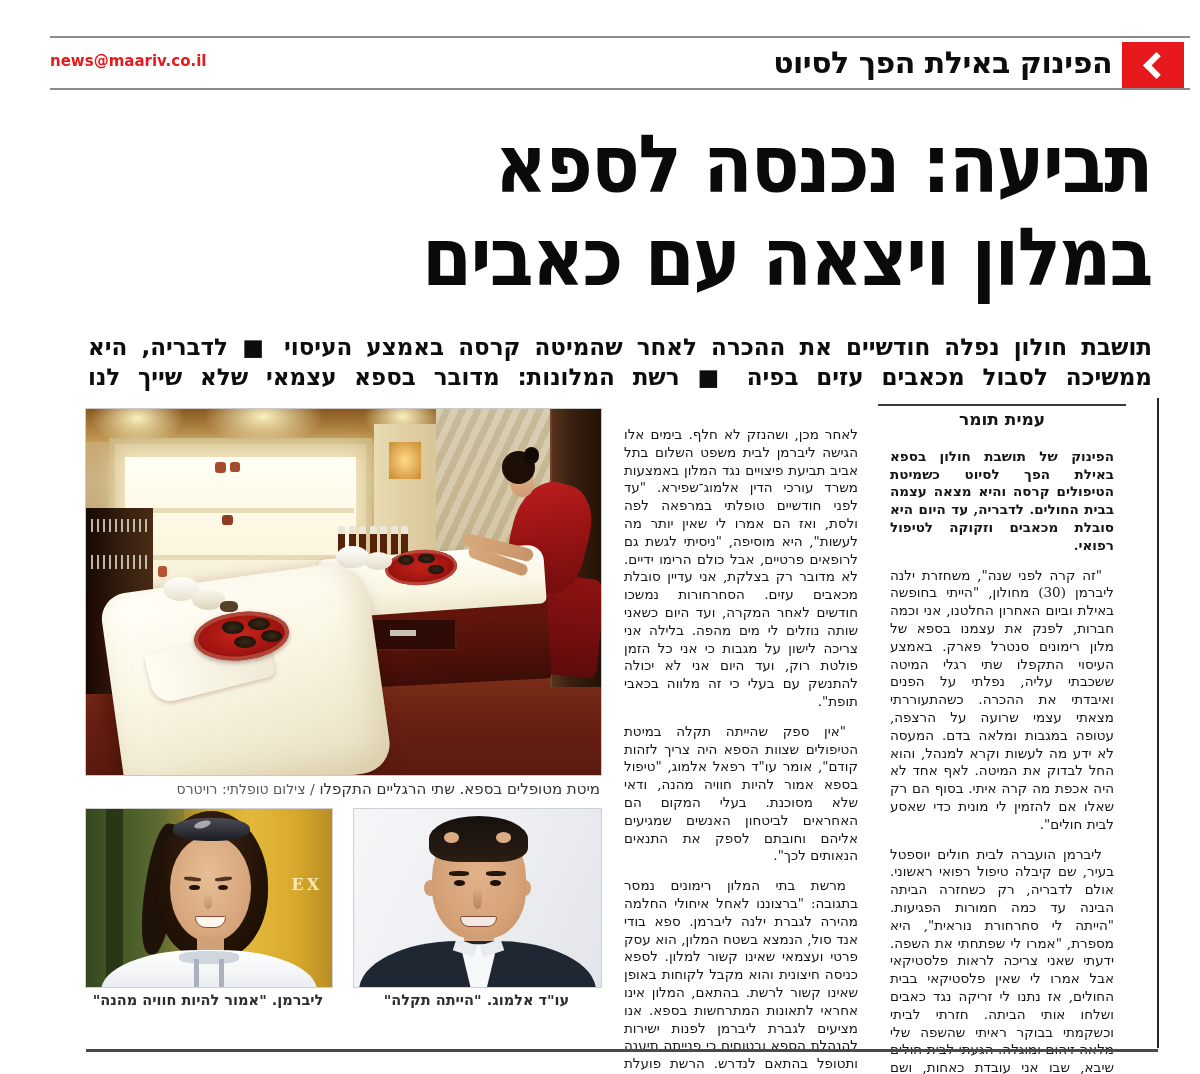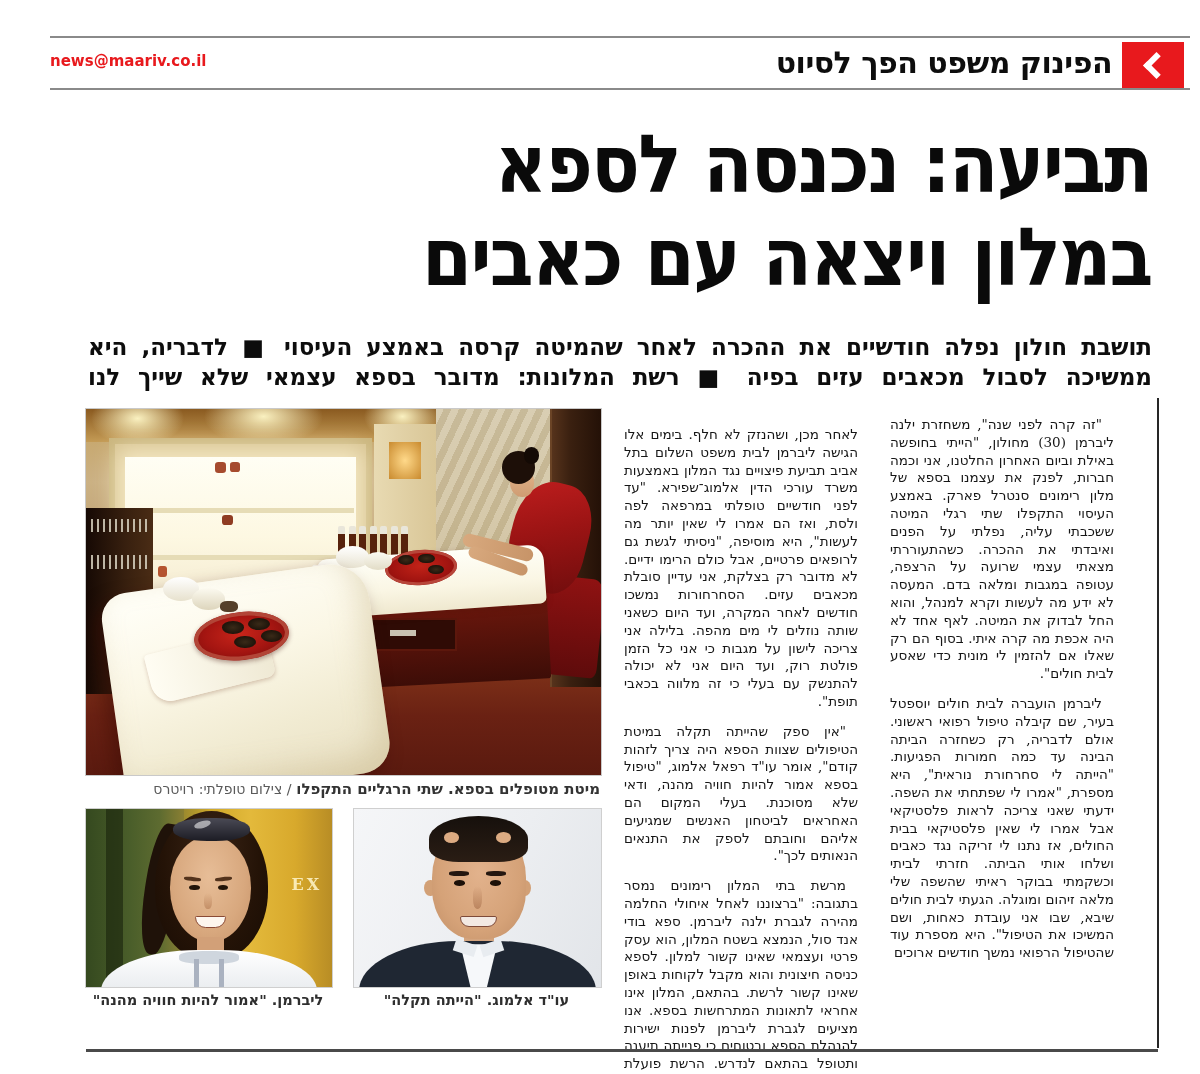--- a/index.html
+++ b/index.html
@@ -31,21 +31,21 @@
   .col p{margin:12px;text-align:justify;}
   .col .ind{text-indent:12px;}
   .col-right{left:878px;top:404px;width:248px;}
   .col-mid{left:612px;top:414px;width:258px;}
   .byline-box{border-top:2px solid #3a3a3a;padding:5px 0 7px;text-align:center;font-weight:bold;font-size:17px;
               font-family:"DejaVu Sans",sans-serif;}
   .lead{font-weight:bold;margin-bottom:6px !important;}
 
   
   .spa-caption{left:85px;top:780px;width:515px;direction:rtl;text-align:right;font-size:15px;color:#333;}
-  .spa-caption .cap-b{font-weight:bold;}
+  .spa-caption .cap-b{font-weight:normal;}
   .spa-caption .cap-c{font-weight:400;color:#5a5a5a;font-size:14px;}
   .pcap{top:992px;direction:rtl;text-align:center;font-size:14.5px;font-weight:bold;color:#2e2e2e;}
   .pcap-l{left:85px;width:246px;}
   .pcap-r{left:353px;width:247px;}
 
   
   .spa{left:85px;top:408px;width:515px;height:366px;overflow:hidden;border:1px solid #c9c9c9;
        background:linear-gradient(180deg,#b98f52 0%,#c7a86f 8%,#cbb184 20%,#c0a273 36%,#a8784a 52%,#93532c 62%,#7d3018 72%,#6a2113 84%,#5a1a0f 100%);}
   .sp{position:absolute;}
   .ceiling{left:0;top:0;width:100%;height:9%;background:linear-gradient(180deg,#8a5a20,#c49b55);}
@@ -139,21 +139,21 @@
   .pa-brow{height:2.6%;background:#241710;border-radius:40%;} .pa-browL{left:38.5%;top:35%;width:8%;} .pa-browR{left:53.5%;top:35%;width:8%;}
   .pa-eye{width:4.5%;height:3.2%;background:#1c1008;border-radius:50%;} .pa-eyeL{left:40.5%;top:40%;} .pa-eyeR{left:55%;top:40%;}
   .pa-nose{left:48%;top:43%;width:4%;height:13%;background:linear-gradient(180deg,rgba(0,0,0,0),rgba(150,90,55,.45));border-radius:40%;}
   .pa-smile{left:43%;top:60%;width:14%;height:5%;background:#f3e9e2;border:1px solid #7e4a38;border-radius:3px 3px 14px 14px;}
 </style>
 </head>
 <body>
 
 <div class="abs rule-top"></div>
 <div class="abs email">news@maariv.co.il</div>
-<div class="abs section-title">הפינוק משפט הפך לסיוט</div>
+<div class="abs section-title">הפינוק באילת הפך לסיוט</div>
 <div class="abs red-box">
   <span class="chev"></span>
 </div>
 <div class="abs rule-top2"></div>
 
 <div class="abs headline">
   <div class="hl">תביעה: נכנסה לספא</div>
   <div class="hl">במלון ויצאה עם כאבים</div>
 </div>
 <div class="abs subheadline">תושבת חולון נפלה חודשיים את ההכרה לאחר שהמיטה קרסה באמצע העיסוי ■ לדבריה, היא ממשיכה לסבול מכאבים עזים בפיה ■ רשת המלונות: מדובר בספא עצמאי שלא שייך לנו</div>
@@ -263,20 +263,22 @@
   <div class="sp pa-eye pa-eyeL"></div>
   <div class="sp pa-eye pa-eyeR"></div>
   <div class="sp pa-nose"></div>
   <div class="sp pa-smile"></div>
 </div>
 
 <div class="abs pcap pcap-l">ליברמן. "אמור להיות חוויה מהנה"</div>
 <div class="abs pcap pcap-r">עו"ד אלמוג. "הייתה תקלה"</div>
 
 <div class="abs col col-right">
+  <div class="byline-box">עמית תומר</div>
+  <p class="lead">הפינוק של תושבת חולון בספא באילת הפך לסיוט כשמיטת הטיפולים קרסה והיא מצאה עצמה בבית החולים. לדבריה, עד היום היא סובלת מכאבים וזקוקה לטיפול רפואי.</p>
   <p class="ind">"זה קרה לפני שנה", משחזרת ילנה ליברמן (30) מחולון, "הייתי בחופשה באילת וביום האחרון החלטנו, אני וכמה חברות, לפנק את עצמנו בספא של מלון רימונים סנטרל פארק. באמצע העיסוי התקפלו שתי רגלי המיטה ששכבתי עליה, נפלתי על הפנים ואיבדתי את ההכרה. כשהתעוררתי מצאתי עצמי שרועה על הרצפה, עטופה במגבות ומלאה בדם. המעסה לא ידע מה לעשות וקרא למנהל, והוא החל לבדוק את המיטה. לאף אחד לא היה אכפת מה קרה איתי. בסוף הם רק שאלו אם להזמין לי מונית כדי שאסע לבית חולים".</p>
   <p class="ind">ליברמן הועברה לבית חולים יוספטל בעיר, שם קיבלה טיפול רפואי ראשוני. אולם לדבריה, רק כשחזרה הביתה הבינה עד כמה חמורות הפגיעות. "הייתה לי סחרחורת נוראית", היא מספרת, "אמרו לי שפתחתי את השפה. ידעתי שאני צריכה לראות פלסטיקאי אבל אמרו לי שאין פלסטיקאי בבית החולים, אז נתנו לי זריקה נגד כאבים ושלחו אותי הביתה. חזרתי לביתי וכשקמתי בבוקר ראיתי שהשפה שלי מלאה זיהום ומוגלה. הגעתי לבית חולים שיבא, שבו אני עובדת כאחות, ושם המשיכו את הטיפול". היא מספרת עוד שהטיפול הרפואי נמשך חודשים ארוכים</p>
 </div>
 
 <div class="abs col col-mid">
   <p>לאחר מכן, ושהנזק לא חלף. בימים אלו הגישה ליברמן לבית משפט השלום בתל אביב תביעת פיצויים נגד המלון באמצעות משרד עורכי הדין אלמוג־שפירא. "עד לפני חודשיים טופלתי במרפאה לפה ולסת, ואז הם אמרו לי שאין יותר מה לעשות", היא מוסיפה, "ניסיתי לגשת גם לרופאים פרטיים, אבל כולם הרימו ידיים. לא מדובר רק בצלקת, אני עדיין סובלת מכאבים עזים. הסחרחורות נמשכו חודשים לאחר המקרה, ועד היום כשאני שותה נוזלים לי מים מהפה. בלילה אני צריכה לישון על מגבות כי אני כל הזמן פולטת רוק, ועד היום אני לא יכולה להתנשק עם בעלי כי זה מלווה בכאבי תופת".</p>
   <p class="ind">"אין ספק שהייתה תקלה במיטת הטיפולים שצוות הספא היה צריך לזהות קודם", אומר עו"ד רפאל אלמוג, "טיפול בספא אמור להיות חוויה מהנה, ודאי שלא מסוכנת. בעלי המקום הם האחראים לביטחון האנשים שמגיעים אליהם וחובתם לספק את התנאים הנאותים לכך".</p>
   <p class="ind">מרשת בתי המלון רימונים נמסר בתגובה: "ברצוננו לאחל איחולי החלמה מהירה לגברת ילנה ליברמן. ספא בודי אנד סול, הנמצא בשטח המלון, הוא עסק פרטי ועצמאי שאינו קשור למלון. לספא כניסה חיצונית והוא מקבל לקוחות באופן שאינו קשור לרשת. בהתאם, המלון אינו אחראי לתאונות המתרחשות בספא. אנו מציעים לגברת ליברמן לפנות ישירות להנהלת הספא ובטוחים כי פנייתה תיענה ותטופל בהתאם לנדרש. הרשת פועלת למחיקת התביעה נגדה ובטוחה כי בית המשפט ייעתר לבקשתה."</p>
 </div>
 

